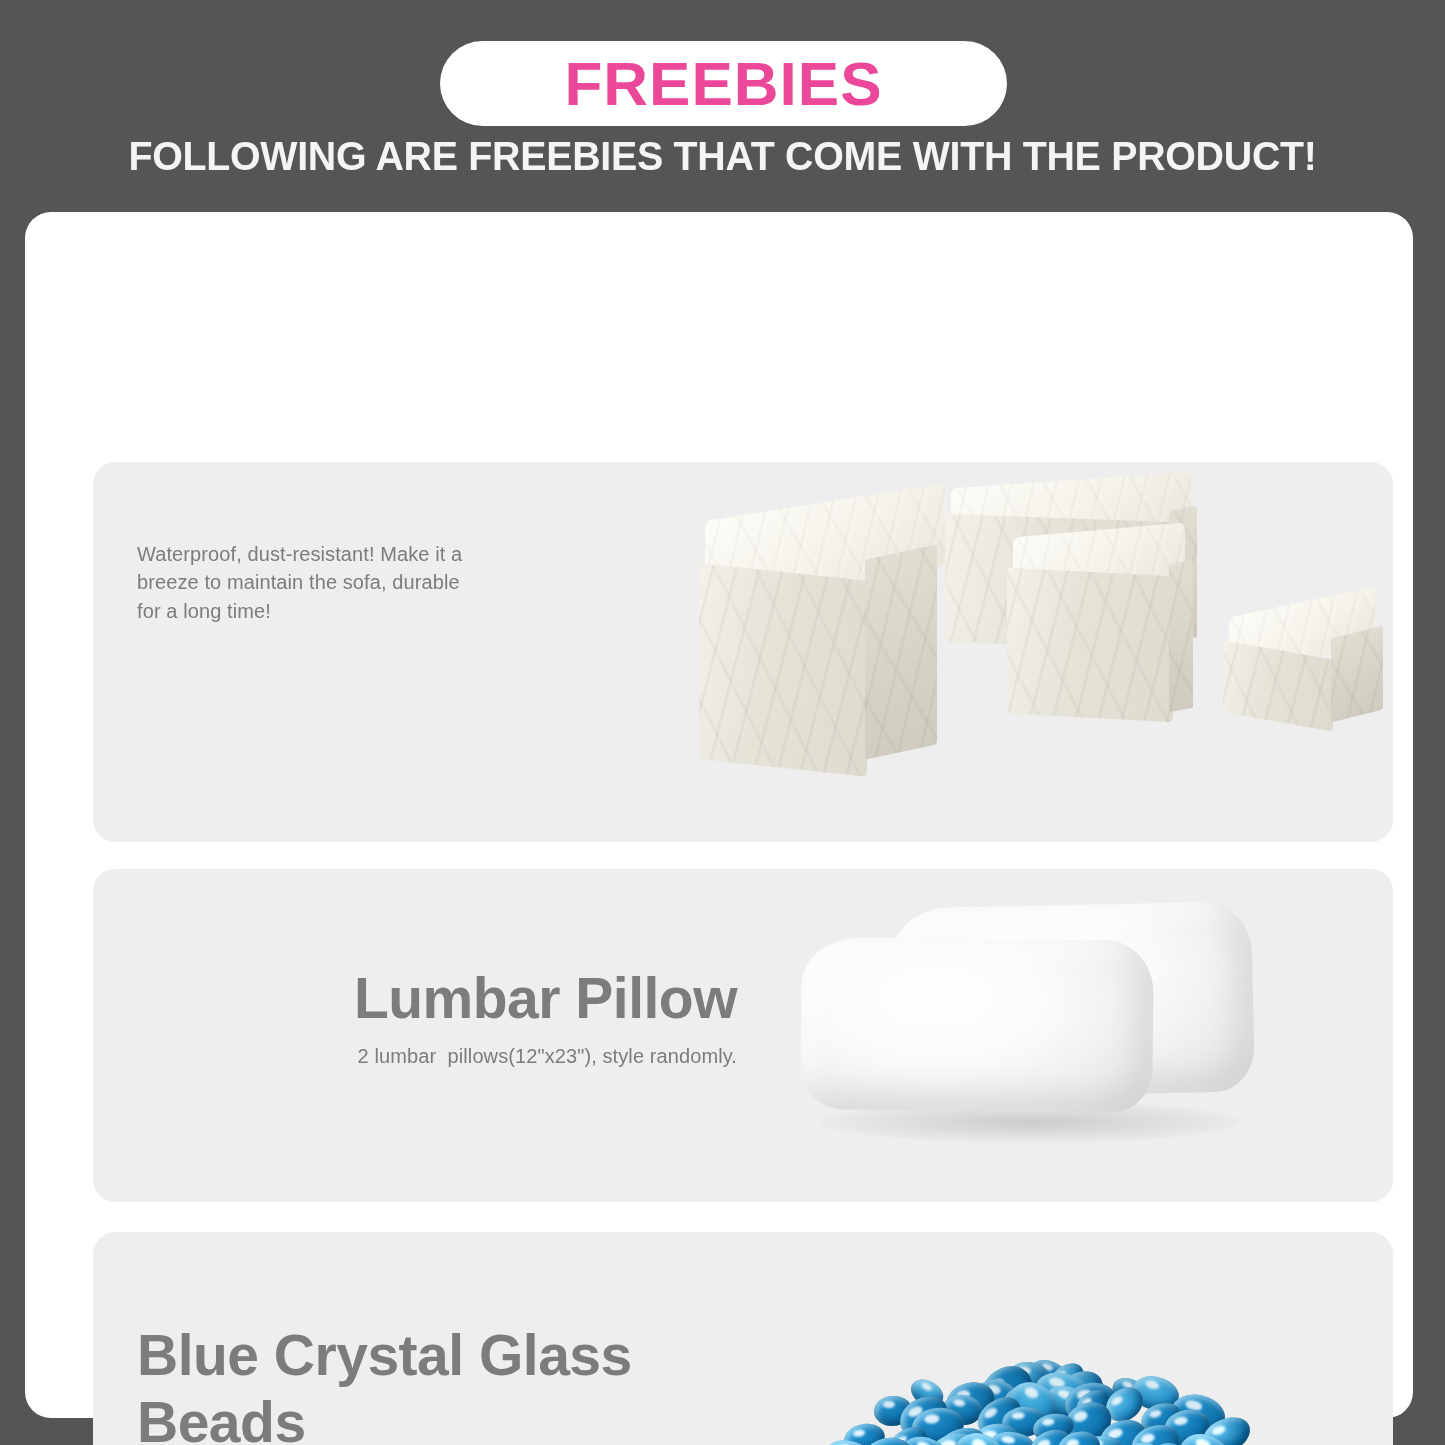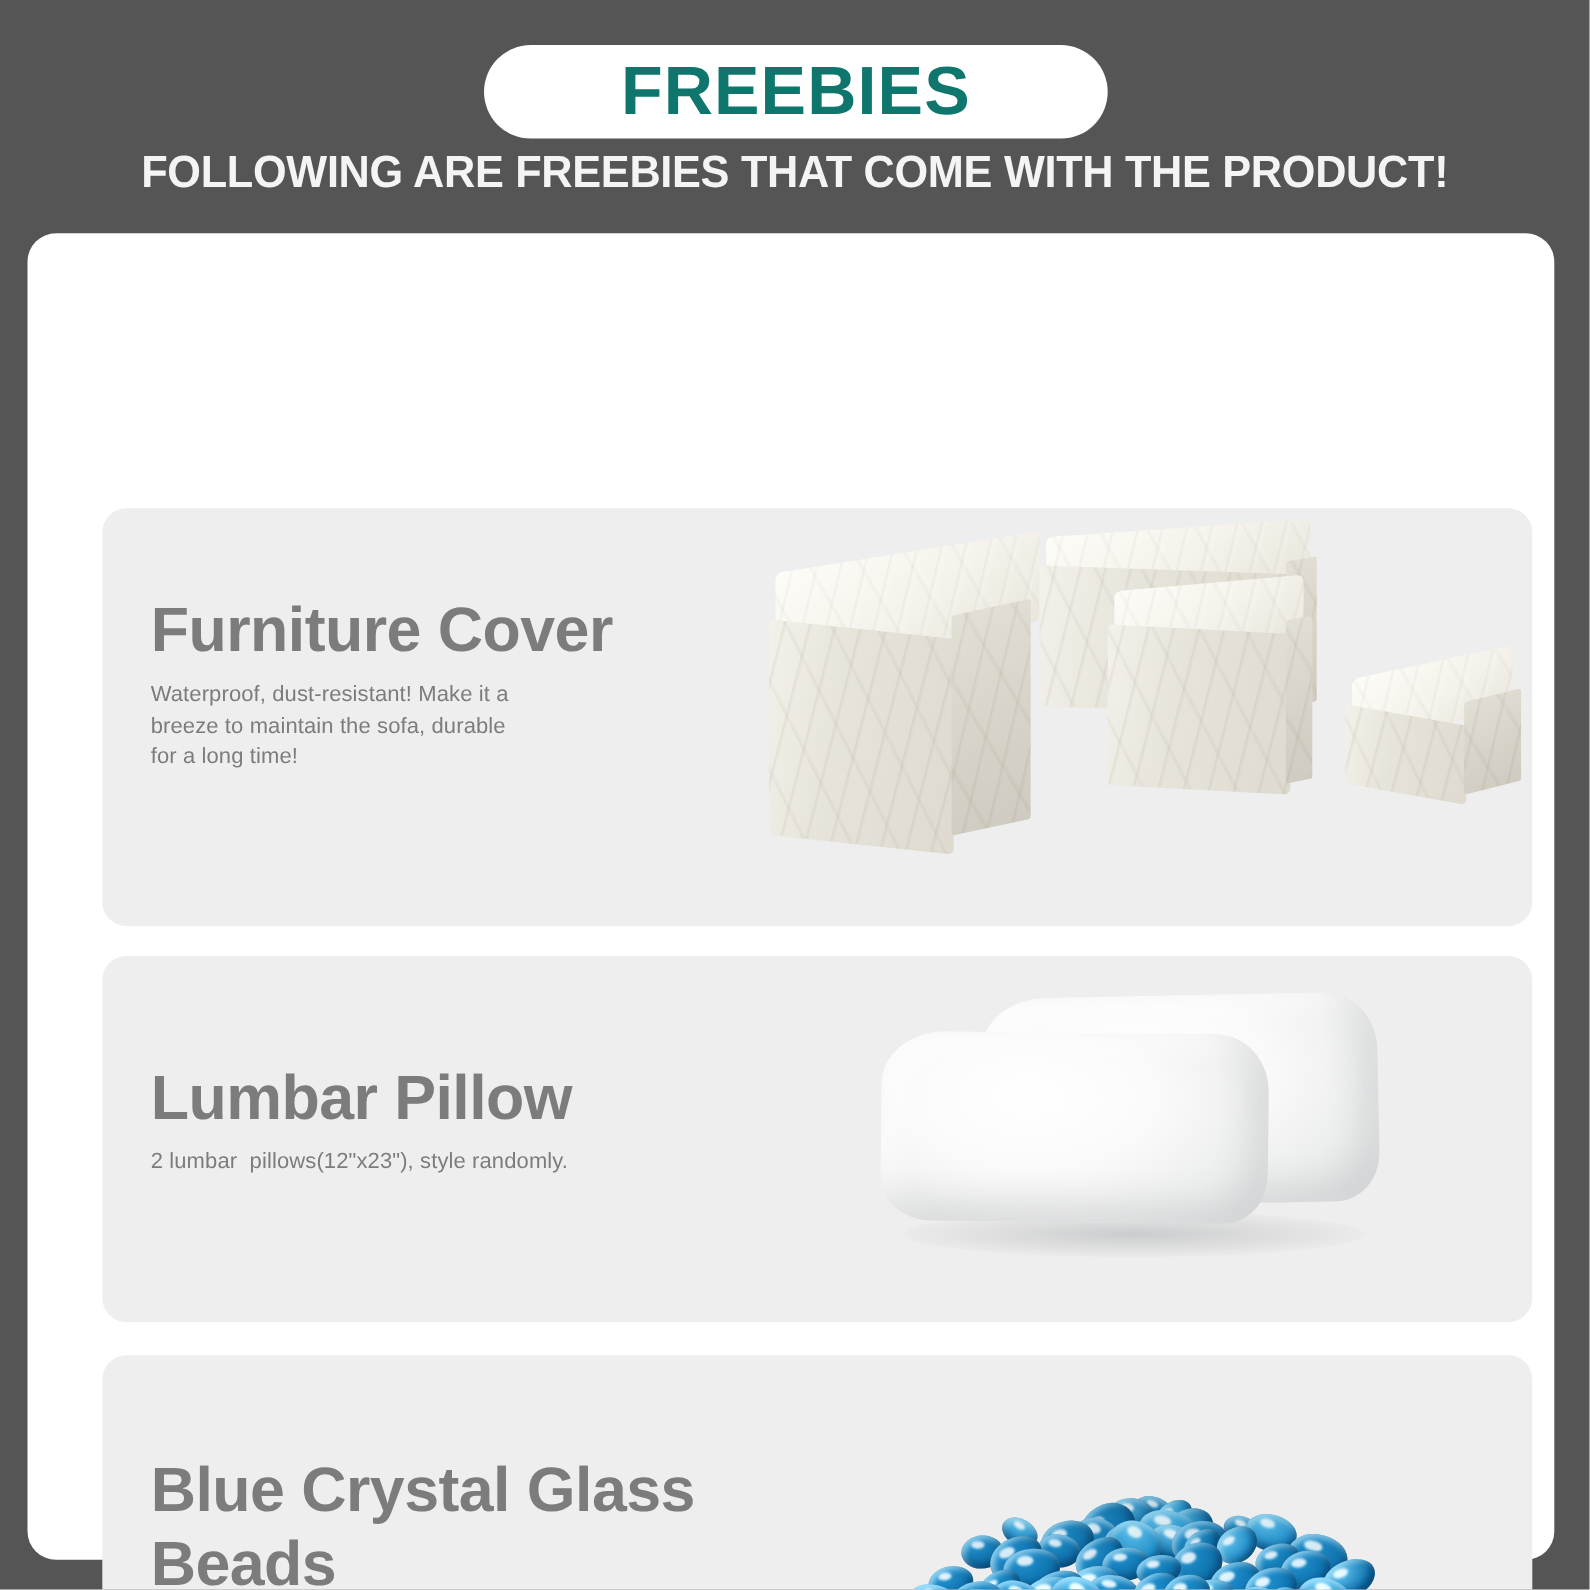--- a/index.html
+++ b/index.html
@@ -30,21 +30,21 @@
     height: 85px;
     background: #ffffff;
     border-radius: 45px;
     display: flex;
     align-items: center;
     justify-content: center;
   }
   .title-pill-text {
     font-size: 62px;
     font-weight: bold;
-    color: #0f766e;
+    color: #ec4899;
     letter-spacing: 1px;
     line-height: 1;
     white-space: nowrap;
   }
   .subtitle {
     position: absolute;
     left: 0;
     top: 133px;
     width: 1445px;
     text-align: center;
@@ -70,21 +70,21 @@
   
   .card {
     position: absolute;
     left: 68px;
     width: 1300px;
     background: #eeeeee;
     border-radius: 22px;
     overflow: hidden;
   }
   .card-1 { top: 250px; height: 380px; }
-  .card-2 { top: 657px; height: 333px; }
+  .card-2 { top: 657px; height: 333px; text-align: right; }
   .card-3 { top: 1020px; height: 357px; }
 
   .card-text {
     position: absolute;
     left: 44px;
     width: 600px;
   }
   .card-1 .card-text { top: 78px; }
   .card-2 .card-text { top: 96px; }
   .card-3 .card-text { top: 90px; }
@@ -187,21 +187,20 @@
   <div class="title-pill">
     <span class="title-pill-text">FREEBIES</span>
   </div>
   <div class="subtitle">FOLLOWING ARE FREEBIES THAT COME WITH THE PRODUCT!</div>
 </div>
 
 <div class="panel">
 
   <div class="card card-1">
     <div class="card-text">
-      <div class="card-title">Furniture Cover</div>
       <div class="card-desc">Waterproof, dust-resistant! Make it a
 breeze to maintain the sofa, durable
 for a long time!</div>
     </div>
 
     <div class="art art-covers">
 
       <div class="cover" style="left:10px; top:30px; width:300px; height:290px;">
         <div class="top" style="left:12px; top:0px; width:240px; height:82px; transform: skewY(-9deg);">
           <div class="wrinkles light"></div>

